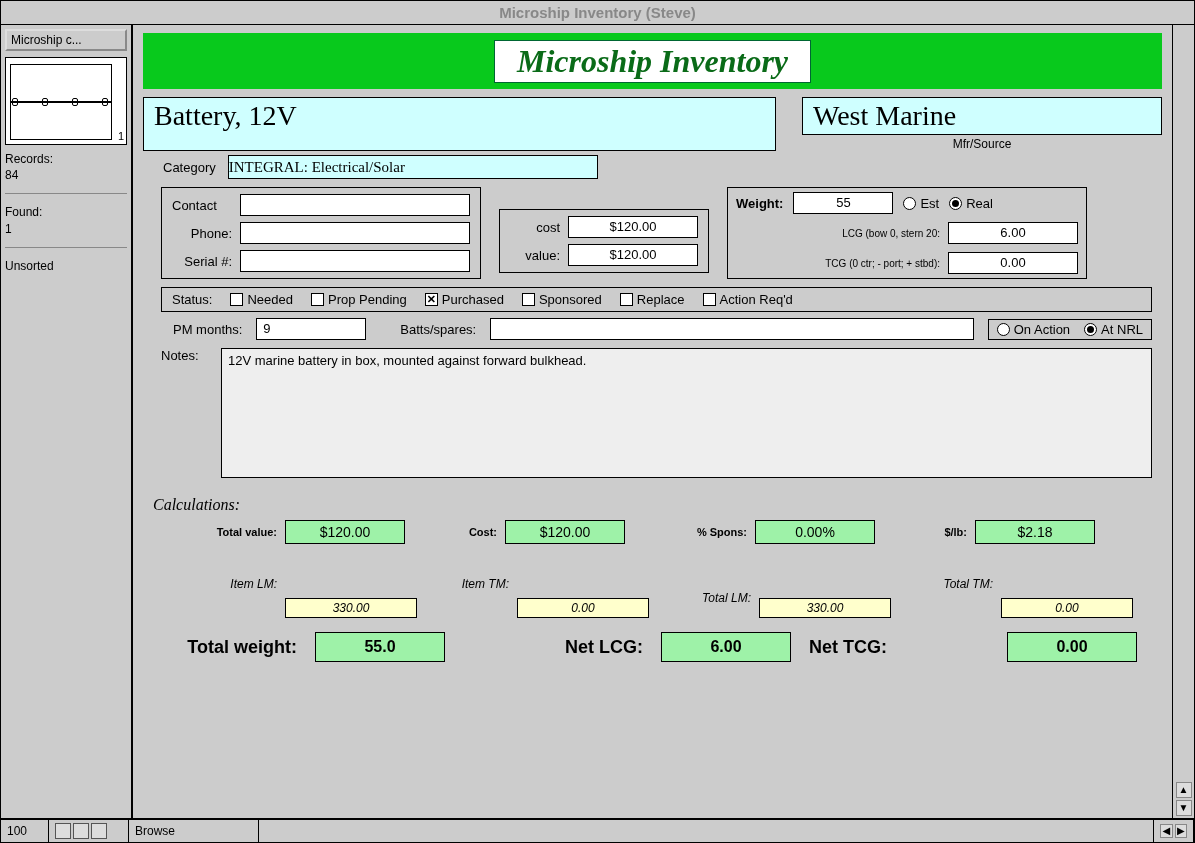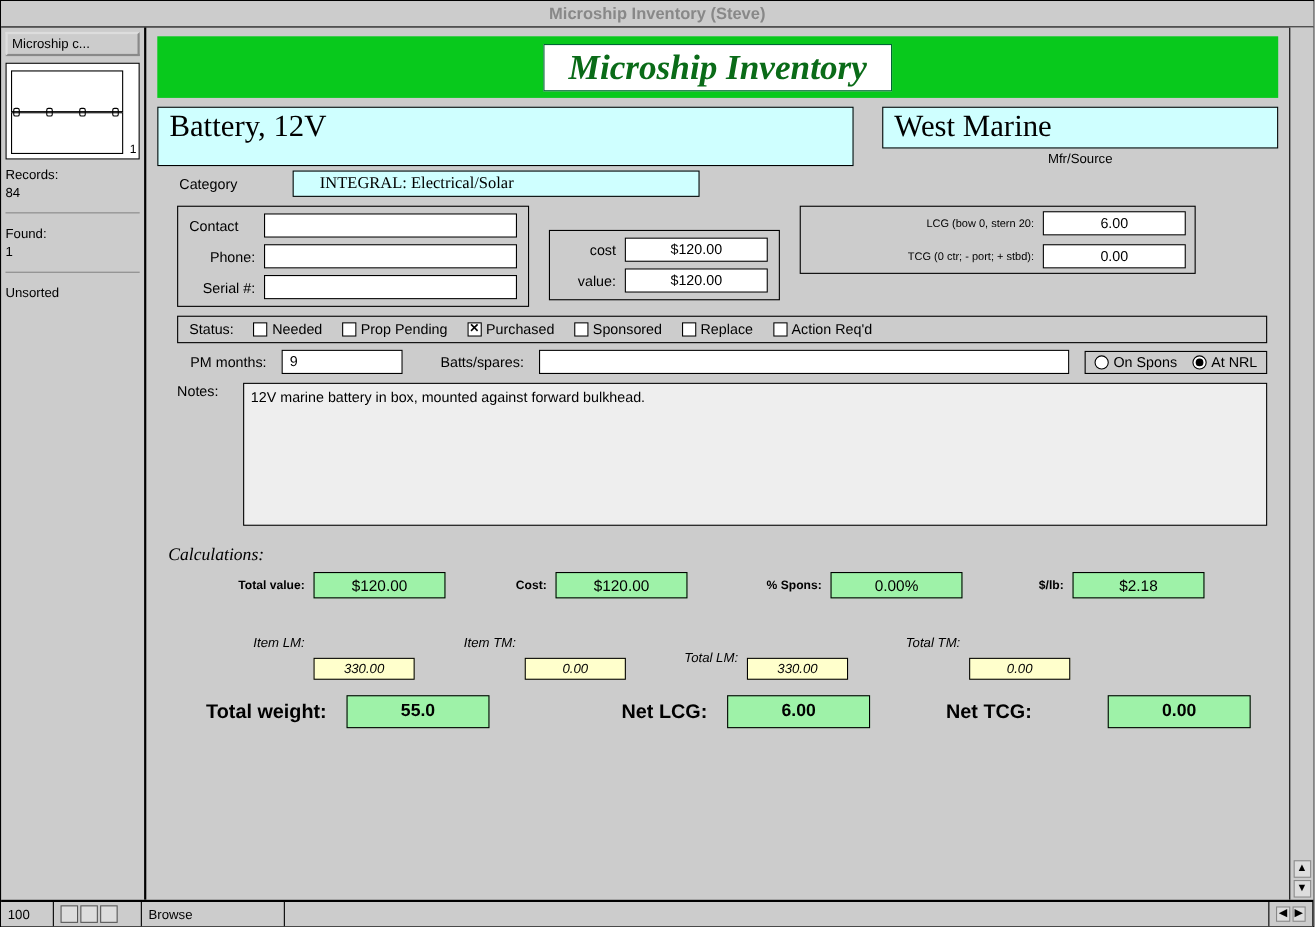--- a/index.html
+++ b/index.html
@@ -224,21 +224,21 @@
     background:#9ef2a8;
     height:24px; line-height:22px;
     text-align:center; font-size:14px;
     width:120px;
   }
   .val-y {
     border:1px solid #000;
     background:#ffffcc;
     height:20px; line-height:18px;
     text-align:center; font-style:italic; font-size:12px;
-    width:92px;
+    width:132px;
     margin-top:48px;
   }
   .big-row {
     display:flex; align-items:center; gap:18px;
     margin: 14px 24px;
     font-size:18px; font-weight:bold;
   }
   .big-row .val-g { width:130px; height:30px; line-height:28px; font-size:16px; font-weight:bold; }
   .statusbar {
     height: 24px;
@@ -260,24 +260,23 @@
   .statusbar .grow { flex:1; }
   .statusbar .hscroll {
     width:40px; display:flex; gap:2px; align-items:center; justify-content:center;
   }
   .statusbar .hscroll span {
     width:14px; height:14px; border:1px solid #888; background:#ddd;
     font-size:10px; text-align:center; line-height:12px;
   }
   .cat-cyan {
     background:#cfffff; border:1px solid #000;
-    height:24px; line-height:22px; padding:0 24px;
+    height:24px; line-height:22px; padding:0 0;
     font-family:"Times New Roman",serif; font-size:15px;
     width: 370px;
-    margin-left: 38px;
   }
   .weight-box {
     border:1px solid #000; padding:4px 8px;
     display:flex; flex-direction:column; gap:8px;
     width: 360px;
   }
   .wt-top { display:flex; align-items:center; gap:10px; }
   .r-align { text-align:right; }
   .lbl-sm { font-size:10px; }
 </style>
@@ -357,20 +356,32 @@
             <span class="label r-align" style="width:50px;">cost</span>
             <div class="fld wide">$120.00</div>
           </div>
           <div class="pair">
             <span class="label r-align" style="width:50px;">value:</span>
             <div class="fld wide">$120.00</div>
           </div>
         </div>
 
         <div class="weight-box">
+          <div class="wt-top">
+            <span style="font-weight:bold;">Weight:</span>
+            <div class="fld" style="width:100px;">55</div>
+            <span class="rad">
+              <span class="dot" id="rad-est"></span>
+                <span>Est</span>
+            </span>
+            <span class="rad">
+              <span class="dot on" id="rad-real"></span>
+                <span>Real</span>
+            </span>
+          </div>
           <div class="pair">
             <span class="lbl-sm r-align" style="flex:1;">LCG (bow 0, stern 20:</span>
             <div class="fld" style="width:130px;">6.00</div>
           </div>
           <div class="pair">
             <span class="lbl-sm r-align" style="flex:1;">TCG (0 ctr; - port; + stbd):</span>
             <div class="fld" style="width:130px;">0.00</div>
           </div>
         </div>
       </div>
@@ -408,21 +419,21 @@
       </div>
 
       <div style="display:flex; align-items:center; gap:14px; margin:6px 20px 0 40px;">
         <span class="label">PM months:</span>
         <div class="fld left" style="width:110px;">9</div>
         <span class="label" style="margin-left:20px;">Batts/spares:</span>
         <div class="fld left" style="flex:1;"></div>
         <span style="border:1px solid #000; padding:2px 8px; display:inline-flex; gap:14px;">
           <span class="rad">
             <span class="dot" id="rad-onboard"></span>
-              <span>On Spons</span>
+              <span>On Action</span>
           </span>
           <span class="rad">
             <span class="dot on" id="rad-atnrl"></span>
               <span>At NRL</span>
           </span>
         </span>
       </div>
 
       <div class="notes">
         <span class="label" style="width:50px;">Notes:</span>
@@ -451,21 +462,21 @@
         <div class="val-y">330.00</div>
         <span class="lbl it" style="width:90px; margin-left:4px;">Total TM:</span>
         <div class="val-y">0.00</div>
       </div>
 
       <div class="big-row">
         <span style="width:140px; text-align:right;">Total weight:</span>
         <div class="val-g">55.0</div>
         <span style="width:180px; text-align:right;">Net LCG:</span>
         <div class="val-g">6.00</div>
-        <span style="width:180px; text-align:center;">Net TCG:</span>
+        <span style="width:180px; text-align:left;">Net TCG:</span>
         <div class="val-g">0.00</div>
       </div>
 
     </div>
 
     <div class="scroll-right">
       <div class="arrow">▲</div>
       <div class="arrow">▼</div>
     </div>
   </div>

